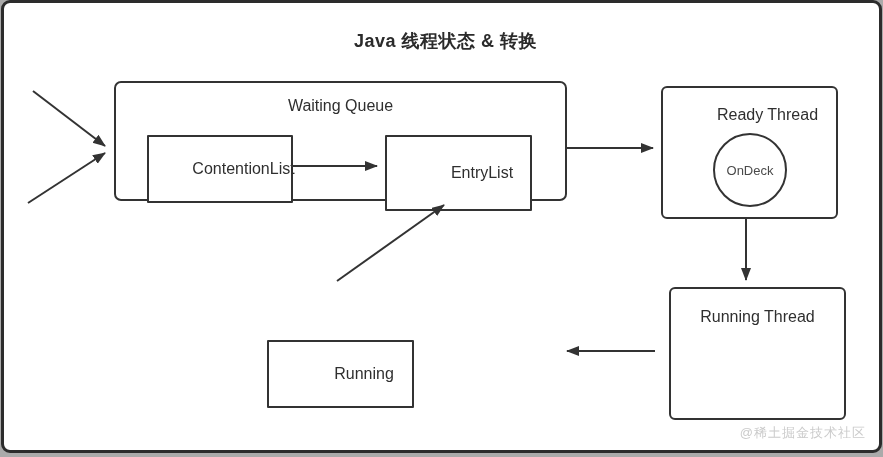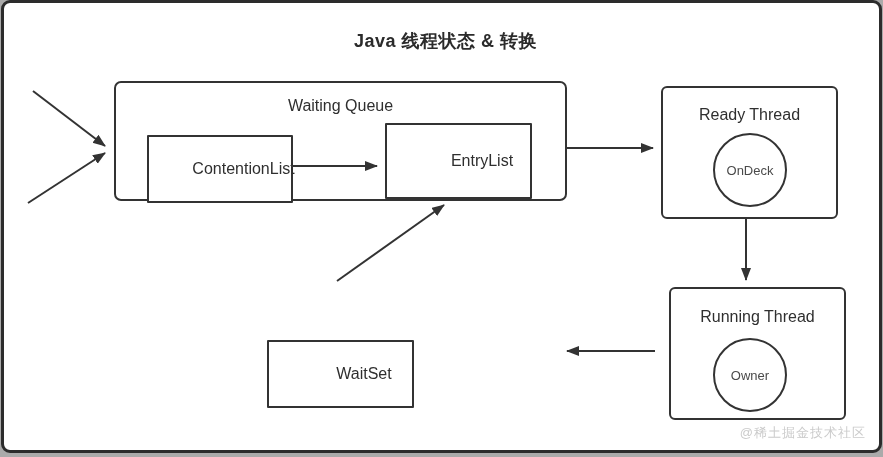--- a/index.html
+++ b/index.html
@@ -68,31 +68,31 @@
     display: flex;
     align-items: center;
     justify-content: center;
     font-size: 13px;
     color: #4a4a4a;
   }
 
   
   .waiting-queue  { left: 110px; top:  78px; width: 453px; height: 120px; border-radius: 7px; }
   .contention     { left: 143px; top: 132px; width: 146px; height:  68px; }
-  .entrylist      { left: 381px; top: 120px; width: 147px; height:  76px; justify-content: center; }
+  .entrylist      { left: 381px; top: 132px; width: 147px; height:  76px; justify-content: center; }
   .ready-thread   { left: 657px; top:  83px; width: 177px; height: 133px; }
   .ondeck         { left: 709px; top: 130px; }
   .running-thread { left: 657px; top: 284px; width: 177px; height: 133px; margin-left: 8px; }
   .owner          { left: 709px; top: 335px; }
   .blocking-queue { left: 110px; top: 281px; width: 453px; height: 139px; }
   .waitset        { left: 263px; top: 337px; width: 147px; height:  68px; }
 
   .wq-title { top: 14px; }
   .bq-title { top: 17px; }
-  .rt-title { top: 18px; }
+  .rt-title { top: 18px; margin-left: 18px; }
   .run-title{ top: 19px; }
 
   svg.arrows {
     position: absolute;
     left: 0; top: 0;
     width: 883px; height: 457px;
     pointer-events: none;
   }
 
   .watermark {
@@ -125,26 +125,23 @@
     <div class="node rounded ready-thread">
       <div class="node-title rt-title">Ready Thread</div>
     </div>
     <div class="circle ondeck">
       <span>OnDeck</span>
     </div>
 
     <div class="node rounded running-thread">
       <div class="node-title run-title">Running Thread</div>
     </div>
-    <div class="circle owner">
-      <span>Owner</span>
-    </div>
 
     <div class="node square centered-label waitset">
-      <span>WaitSet</span>
+      <span>Running</span>
     </div>
 
     <div class="watermark">@稀土掘金技术社区</div>
   </div>
 
   <svg class="arrows" viewBox="0 0 883 457" xmlns="http://www.w3.org/2000/svg">
     <defs>
       <marker id="ah" markerUnits="userSpaceOnUse" markerWidth="14" markerHeight="12" refX="12" refY="5" orient="auto">
         <path d="M0,0 L13,5 L0,10 z" fill="#333333"></path>
       </marker>

